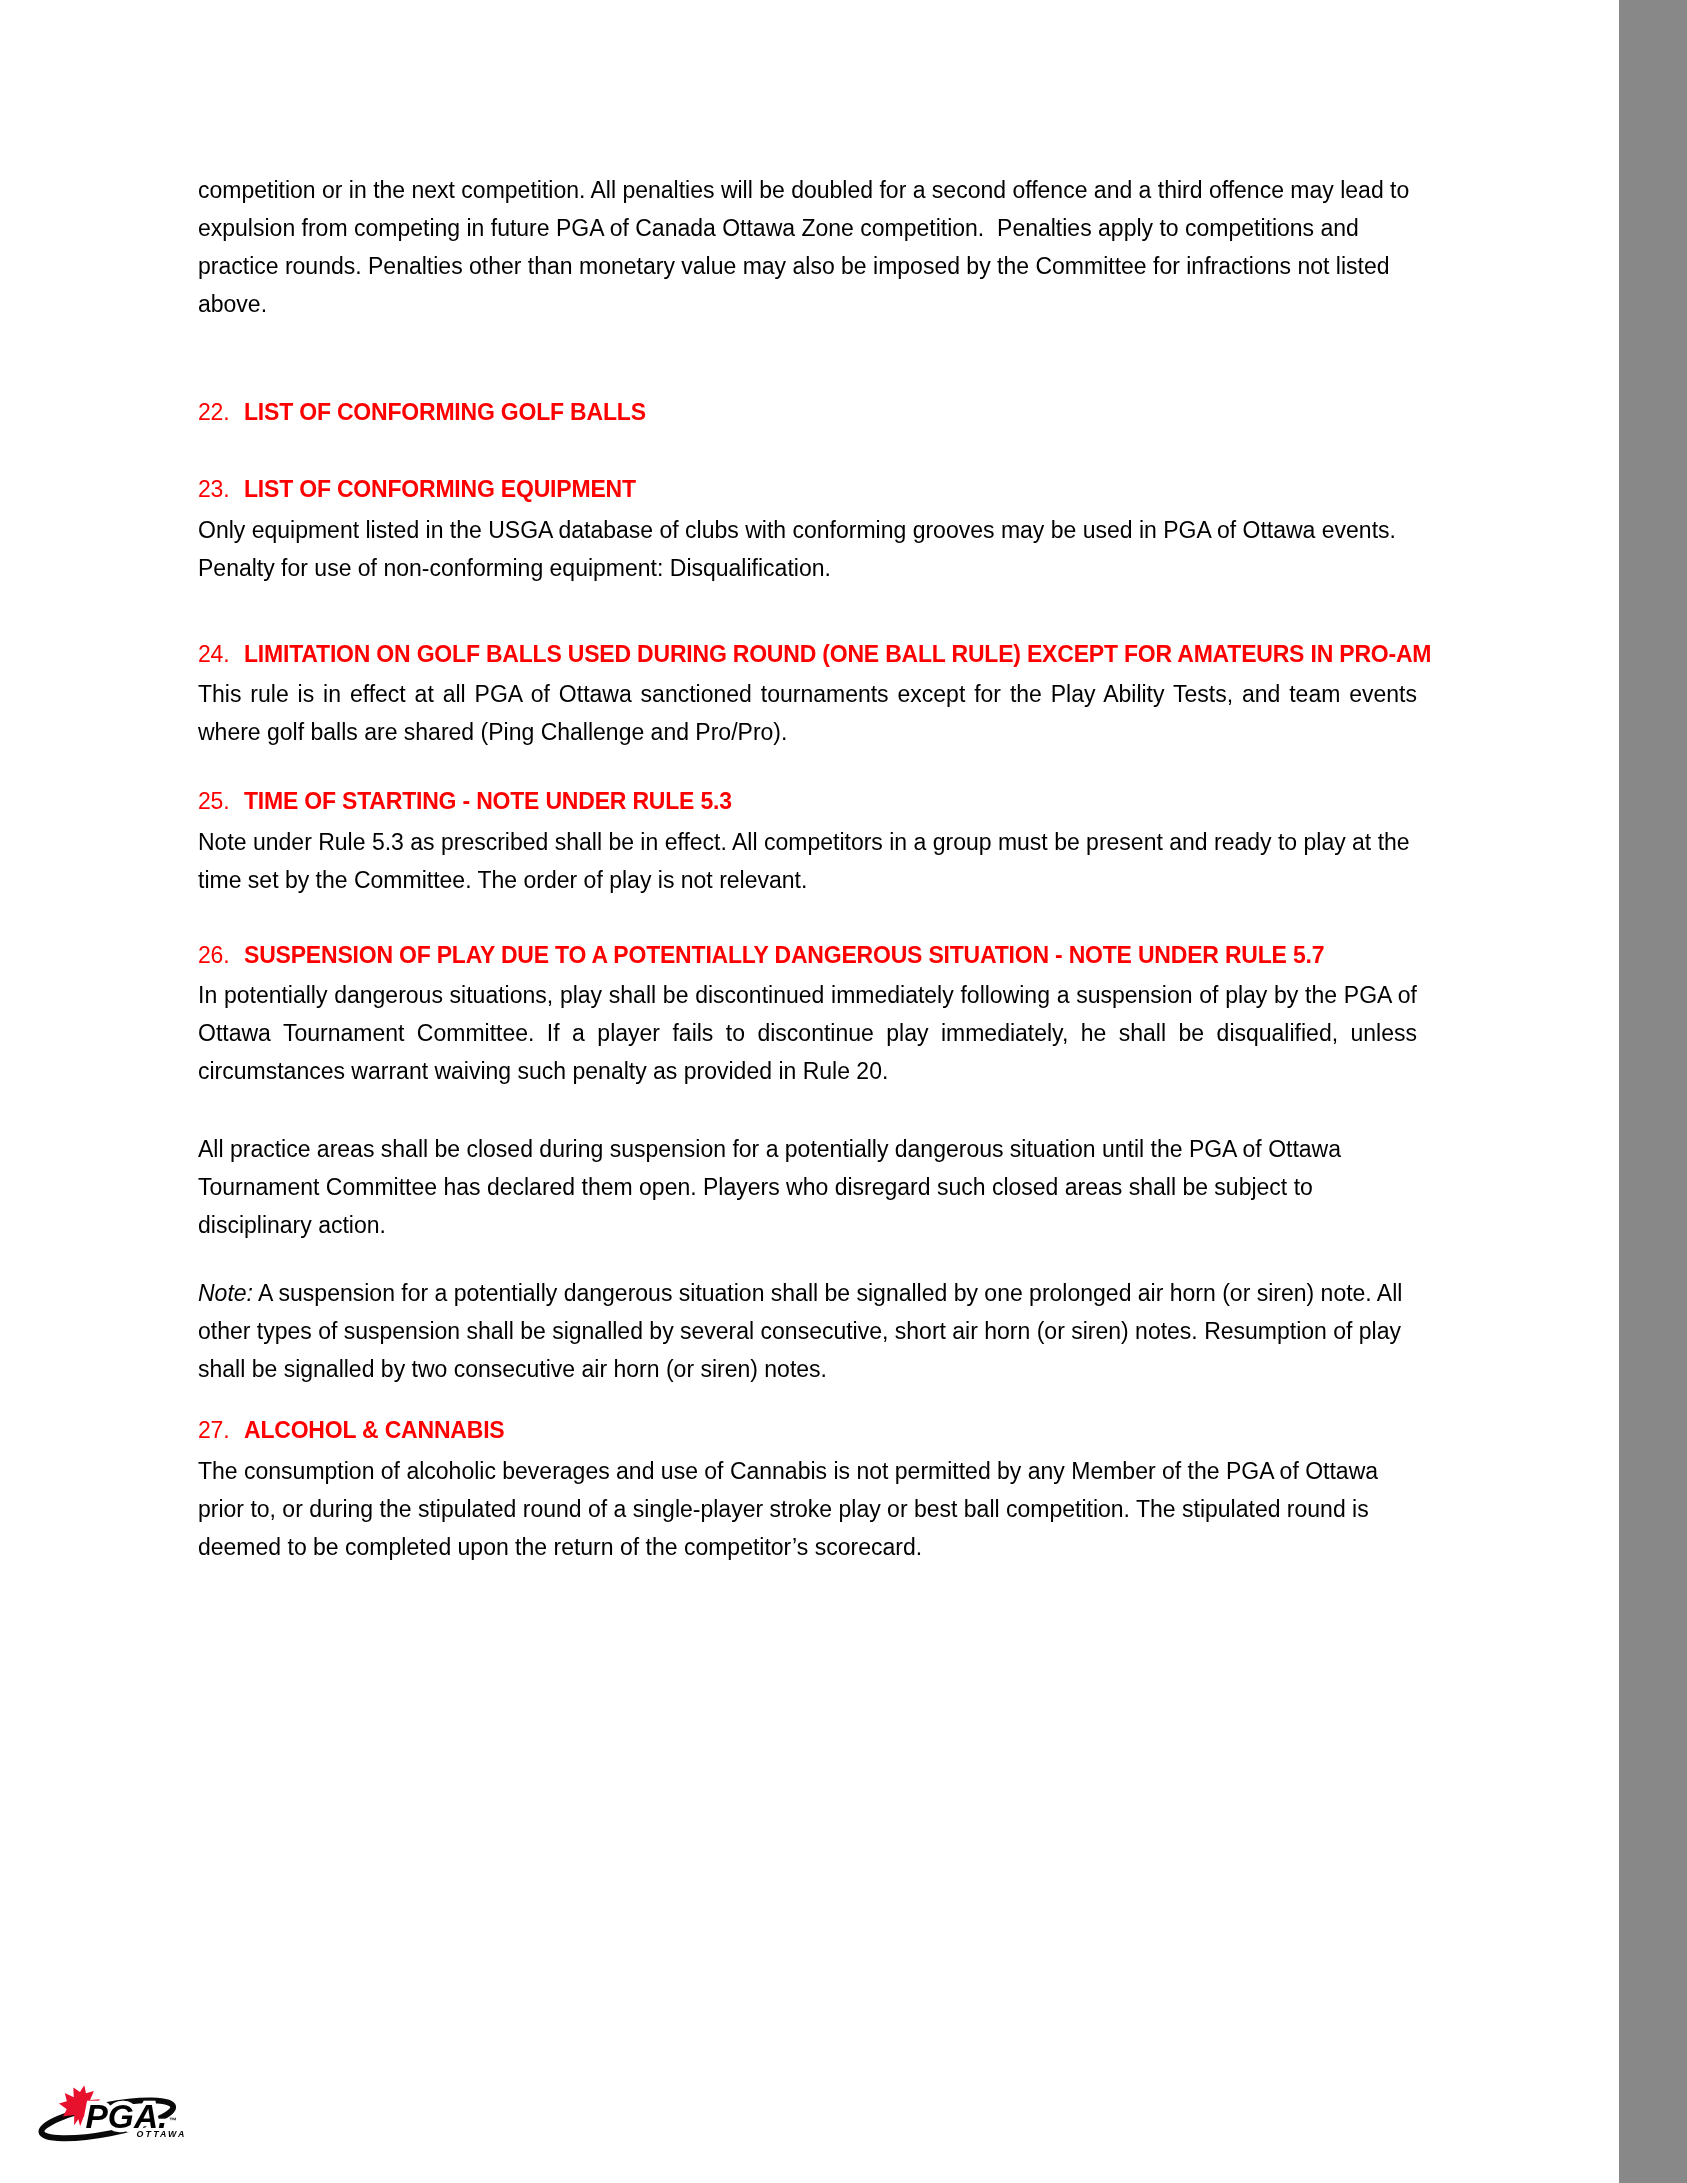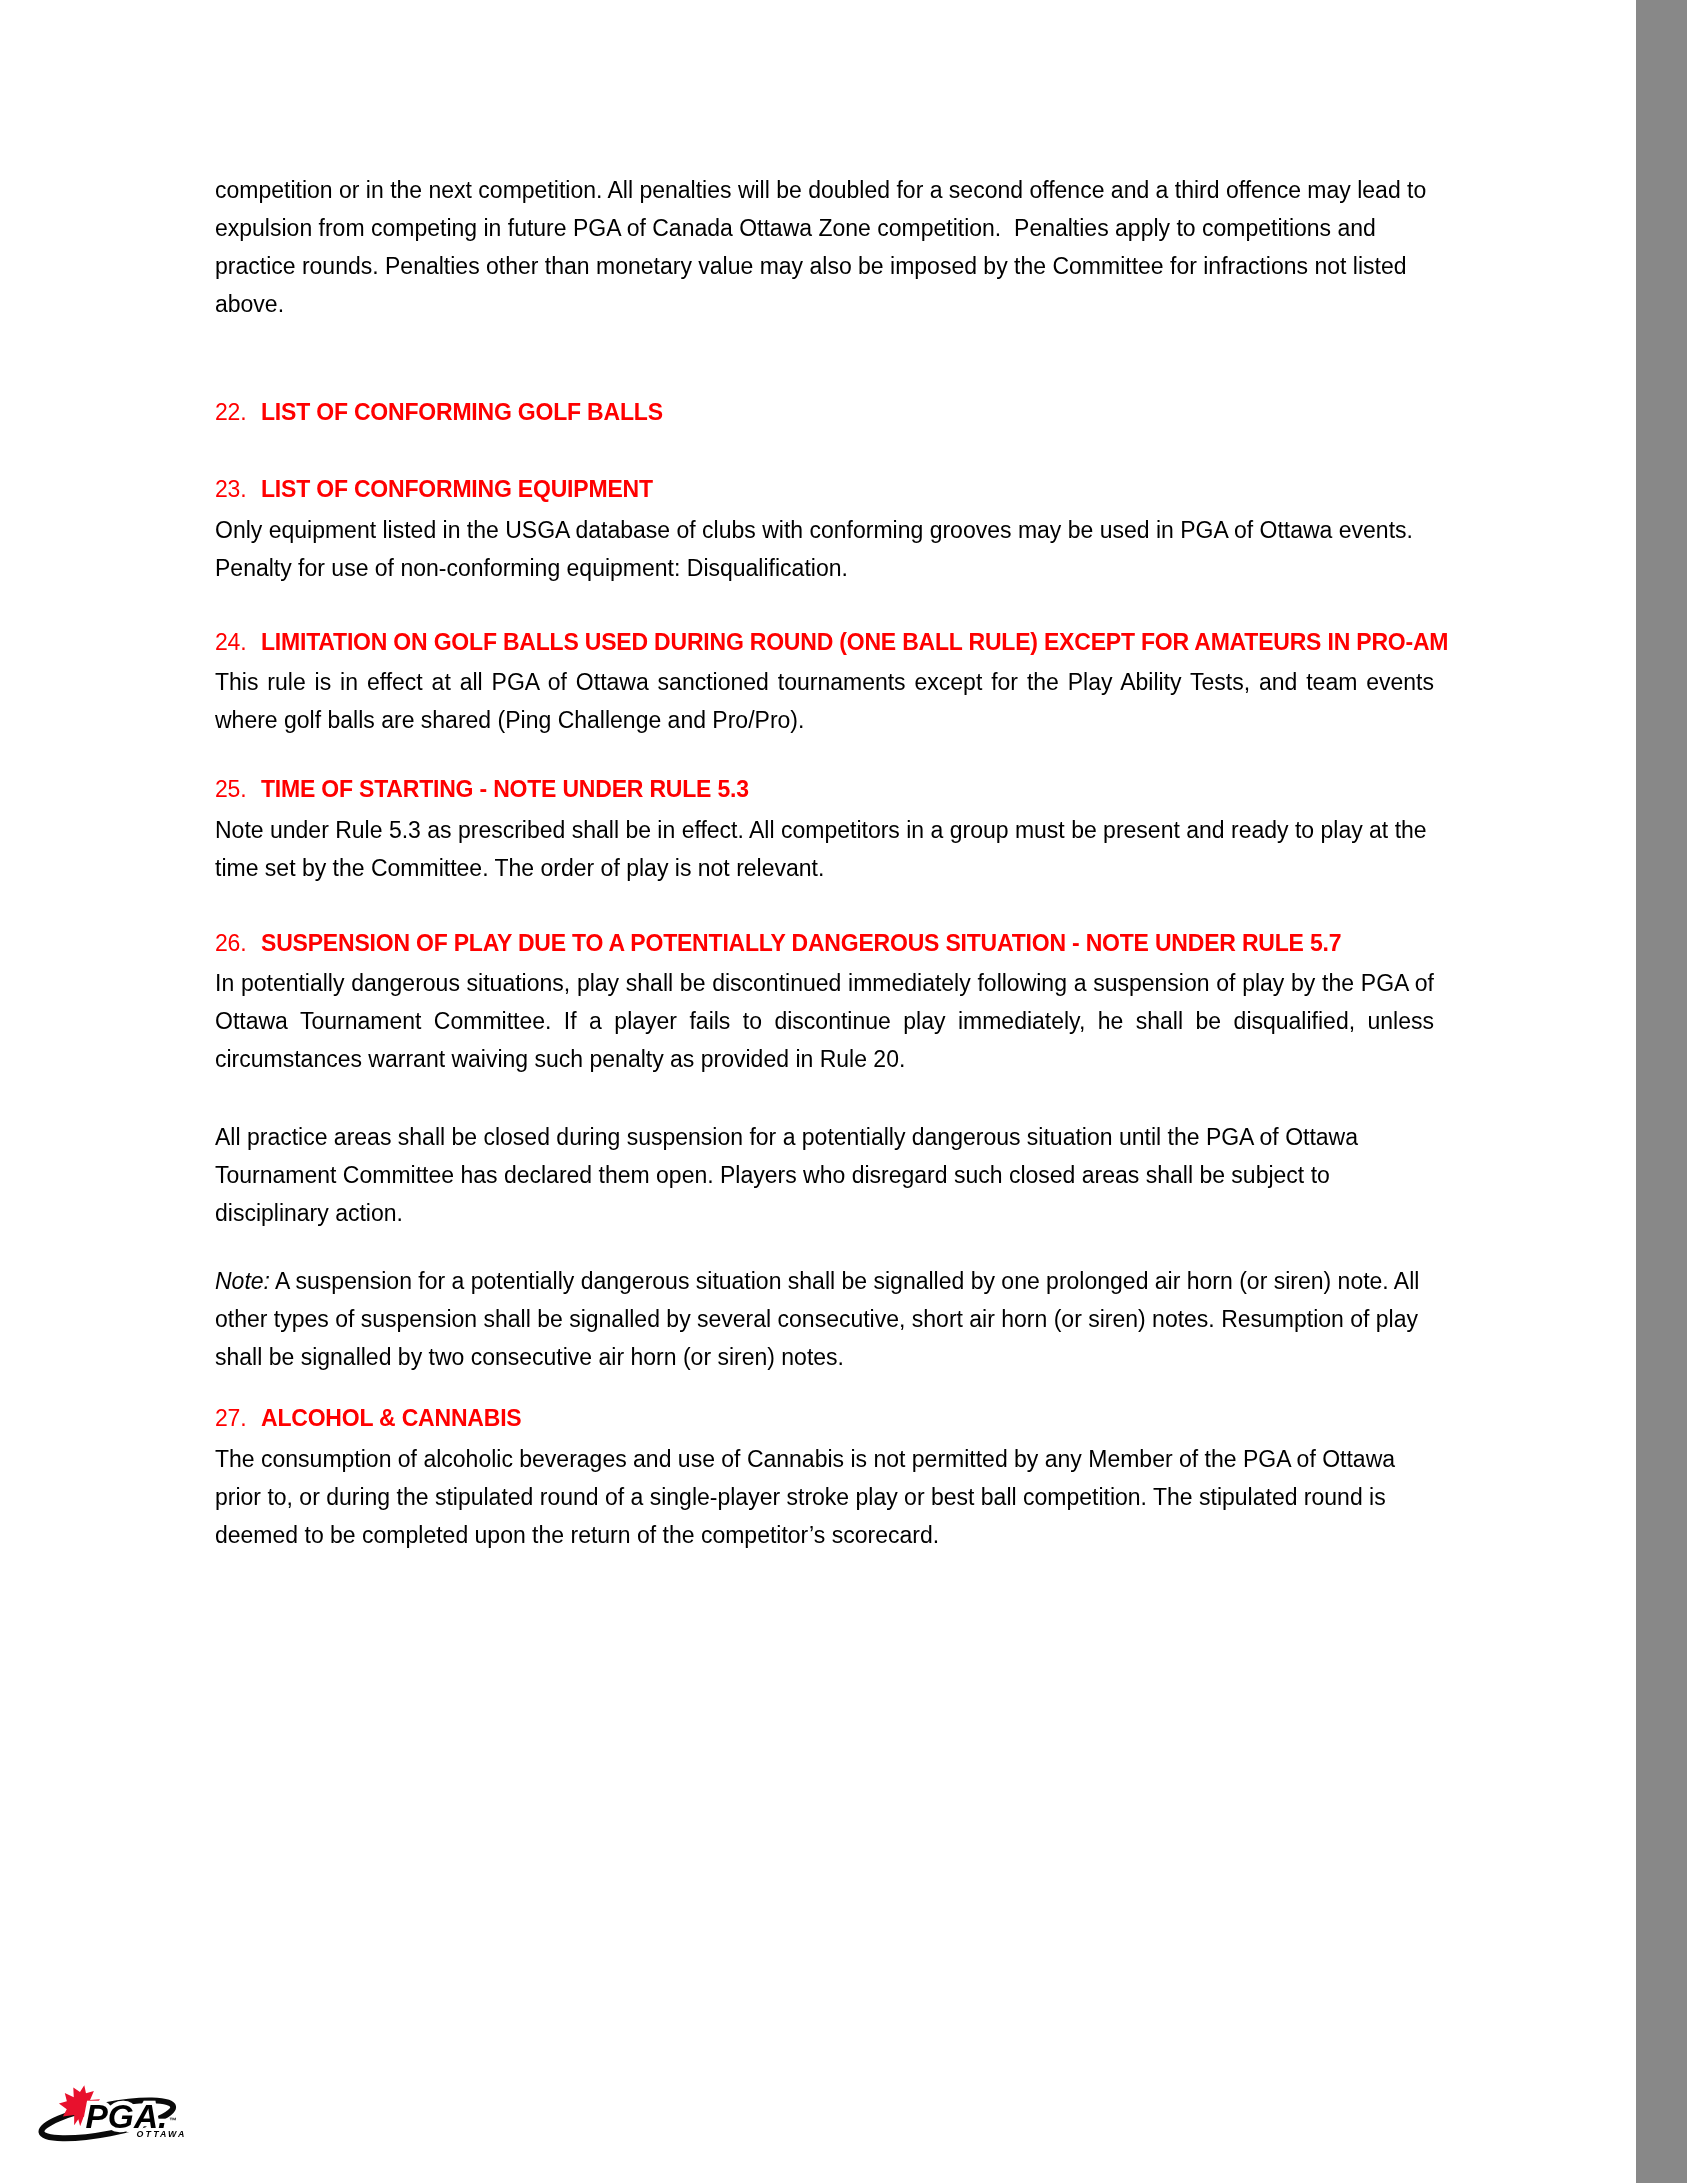--- a/index.html
+++ b/index.html
@@ -4,21 +4,20 @@
 <style>
   html, body { margin: 0; padding: 0; background: #888; }
   .page {
     position: relative;
     width: 1619px;
     height: 2183px;
     background: #ffffff;
     font-family: "Liberation Sans", "DejaVu Sans", sans-serif;
     color: #000000;
     overflow: hidden;
-    padding-left: 17px;
   }
   .content {
     padding: 171px 202px 0 198px;
   }
   p.body {
     margin: 0;
     font-size: 23px;
     line-height: 38px;
     color: #000000;
   }
@@ -94,21 +93,21 @@
 
     <section>
       <div class="h" style="margin-top:39px">
         <span class="num">23.</span>
         <span class="title">LIST OF CONFORMING EQUIPMENT</span>
       </div>
       <p class="body">Only equipment listed in the USGA database of clubs with conforming grooves may be used in PGA of Ottawa events. Penalty for use of non-conforming equipment: Disqualification.</p>
     </section>
 
     <section>
-      <div class="h" style="margin-top:36px">
+      <div class="h" style="margin-top:48px">
         <span class="num">24.</span>
         <span class="title">LIMITATION ON GOLF BALLS USED DURING ROUND (ONE BALL RULE) EXCEPT FOR AMATEURS IN PRO-AM</span>
       </div>
       <p class="body just">This rule is in effect at all PGA of Ottawa sanctioned tournaments except for the Play Ability Tests, and team events where golf balls are shared (Ping Challenge and Pro/Pro).</p>
     </section>
 
     <section>
       <div class="h" style="margin-top:31px">
         <span class="num">25.</span>
         <span class="title">TIME OF STARTING - NOTE UNDER RULE 5.3</span>

